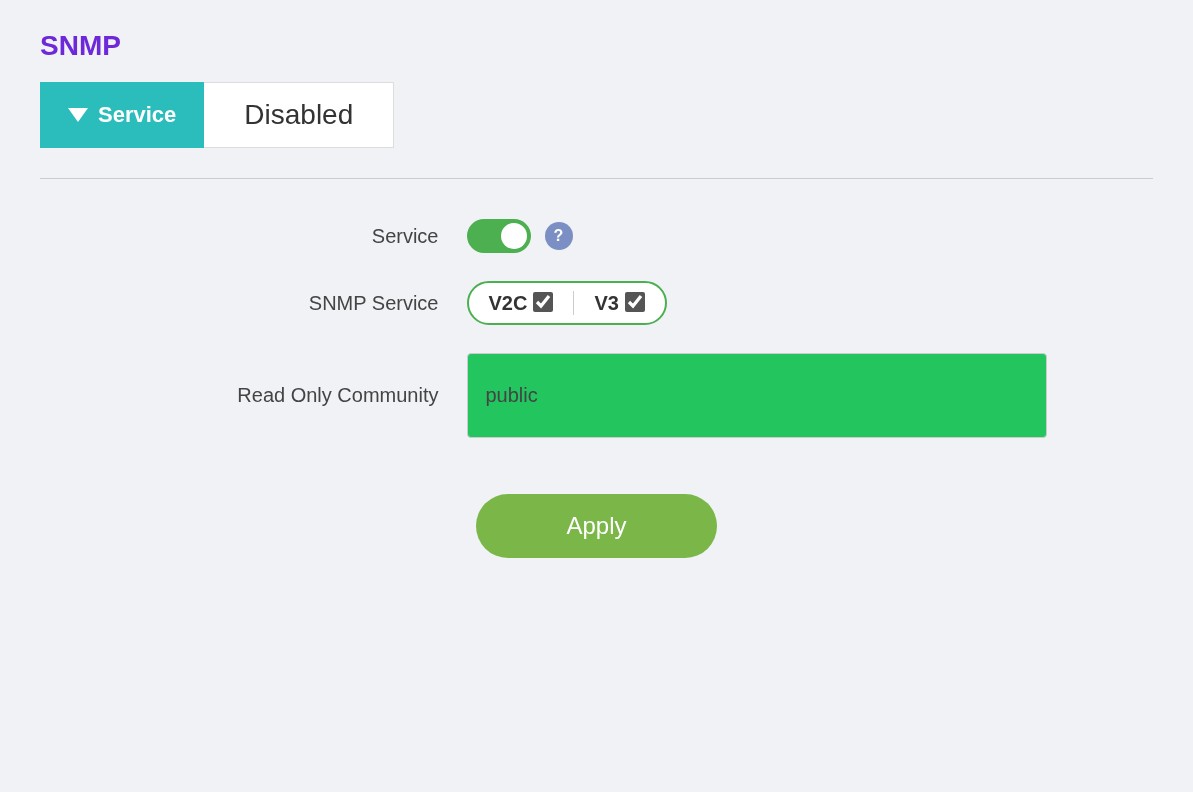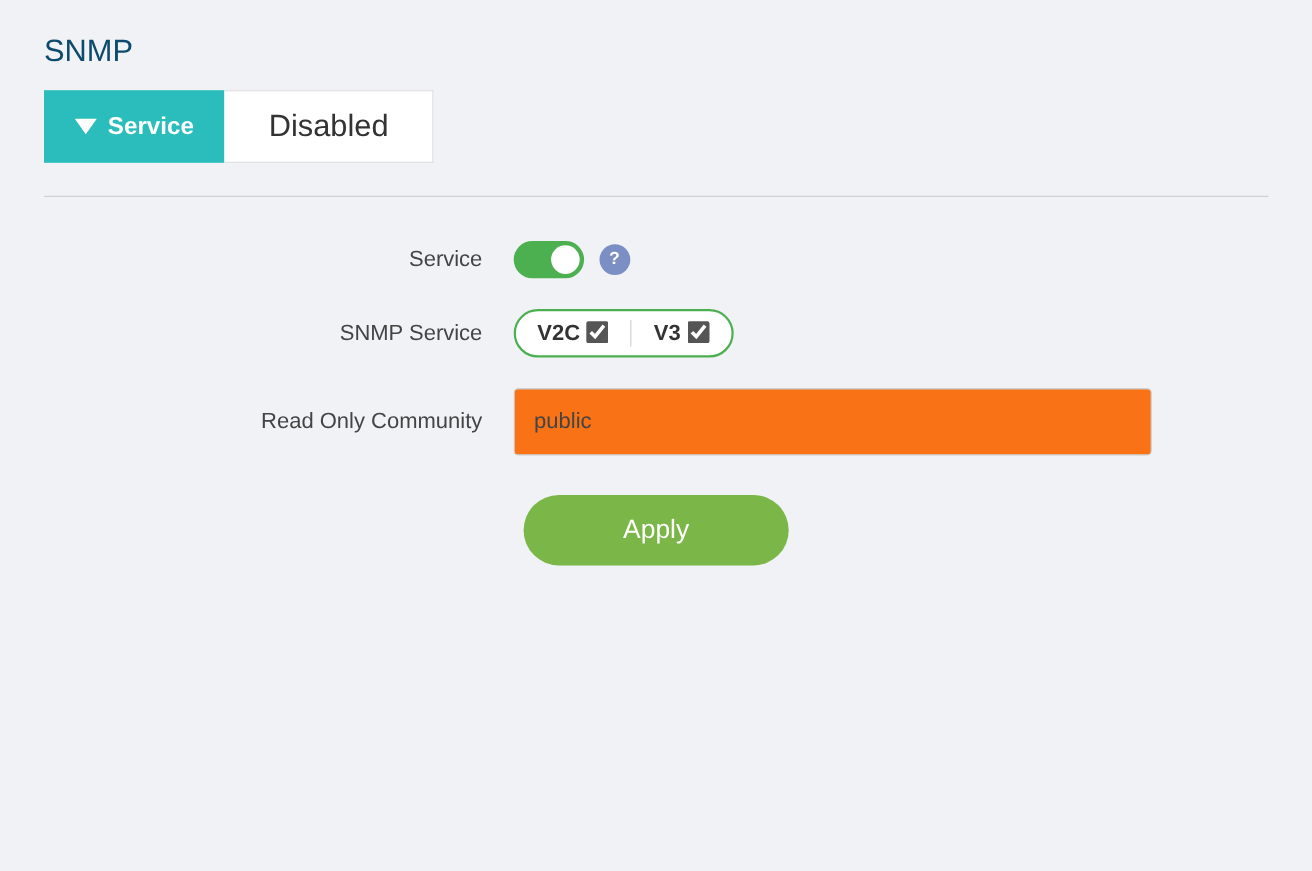--- a/index.html
+++ b/index.html
@@ -9,22 +9,22 @@
       font-family: Arial, sans-serif;
       width: 1193px;
       min-height: 792px;
       display: flex;
       flex-direction: column;
       padding: 30px 40px;
     }
 
     .page-title {
       font-size: 28px;
-      font-weight: 400;
-      color: #0c4a6e;
+      font-weight: 700;
+      color: #6d28d9;
       margin-bottom: 20px;
     }
 
     .service-header {
       display: flex;
       align-items: stretch;
       margin-bottom: 30px;
     }
 
     .service-btn {
@@ -182,40 +182,40 @@
 
     .separator {
       width: 1px;
       height: 24px;
       background: #ccc;
     }
 
     
     .text-input {
       width: 100%;
-      padding: 18px 18px;
+      padding: 30px 18px;
       font-size: 20px;
       border: 1px solid #ccc;
       border-radius: 4px;
-      background: #f97316;
+      background: #22c55e;
       color: #444;
       outline: none;
     }
 
     
     .apply-btn {
       background-color: #7ab648;
       color: white;
       font-size: 24px;
       font-weight: 400;
       padding: 18px 90px;
       border: none;
       border-radius: 40px;
       cursor: pointer;
-      margin-top: 8px;
+      margin-top: 28px;
     }
   </style>
 </head>
 <body>
 
 <h1 class="page-title">SNMP</h1>
 
 <div class="service-header">
   <button class="service-btn">
     <span class="arrow-down"></span>

